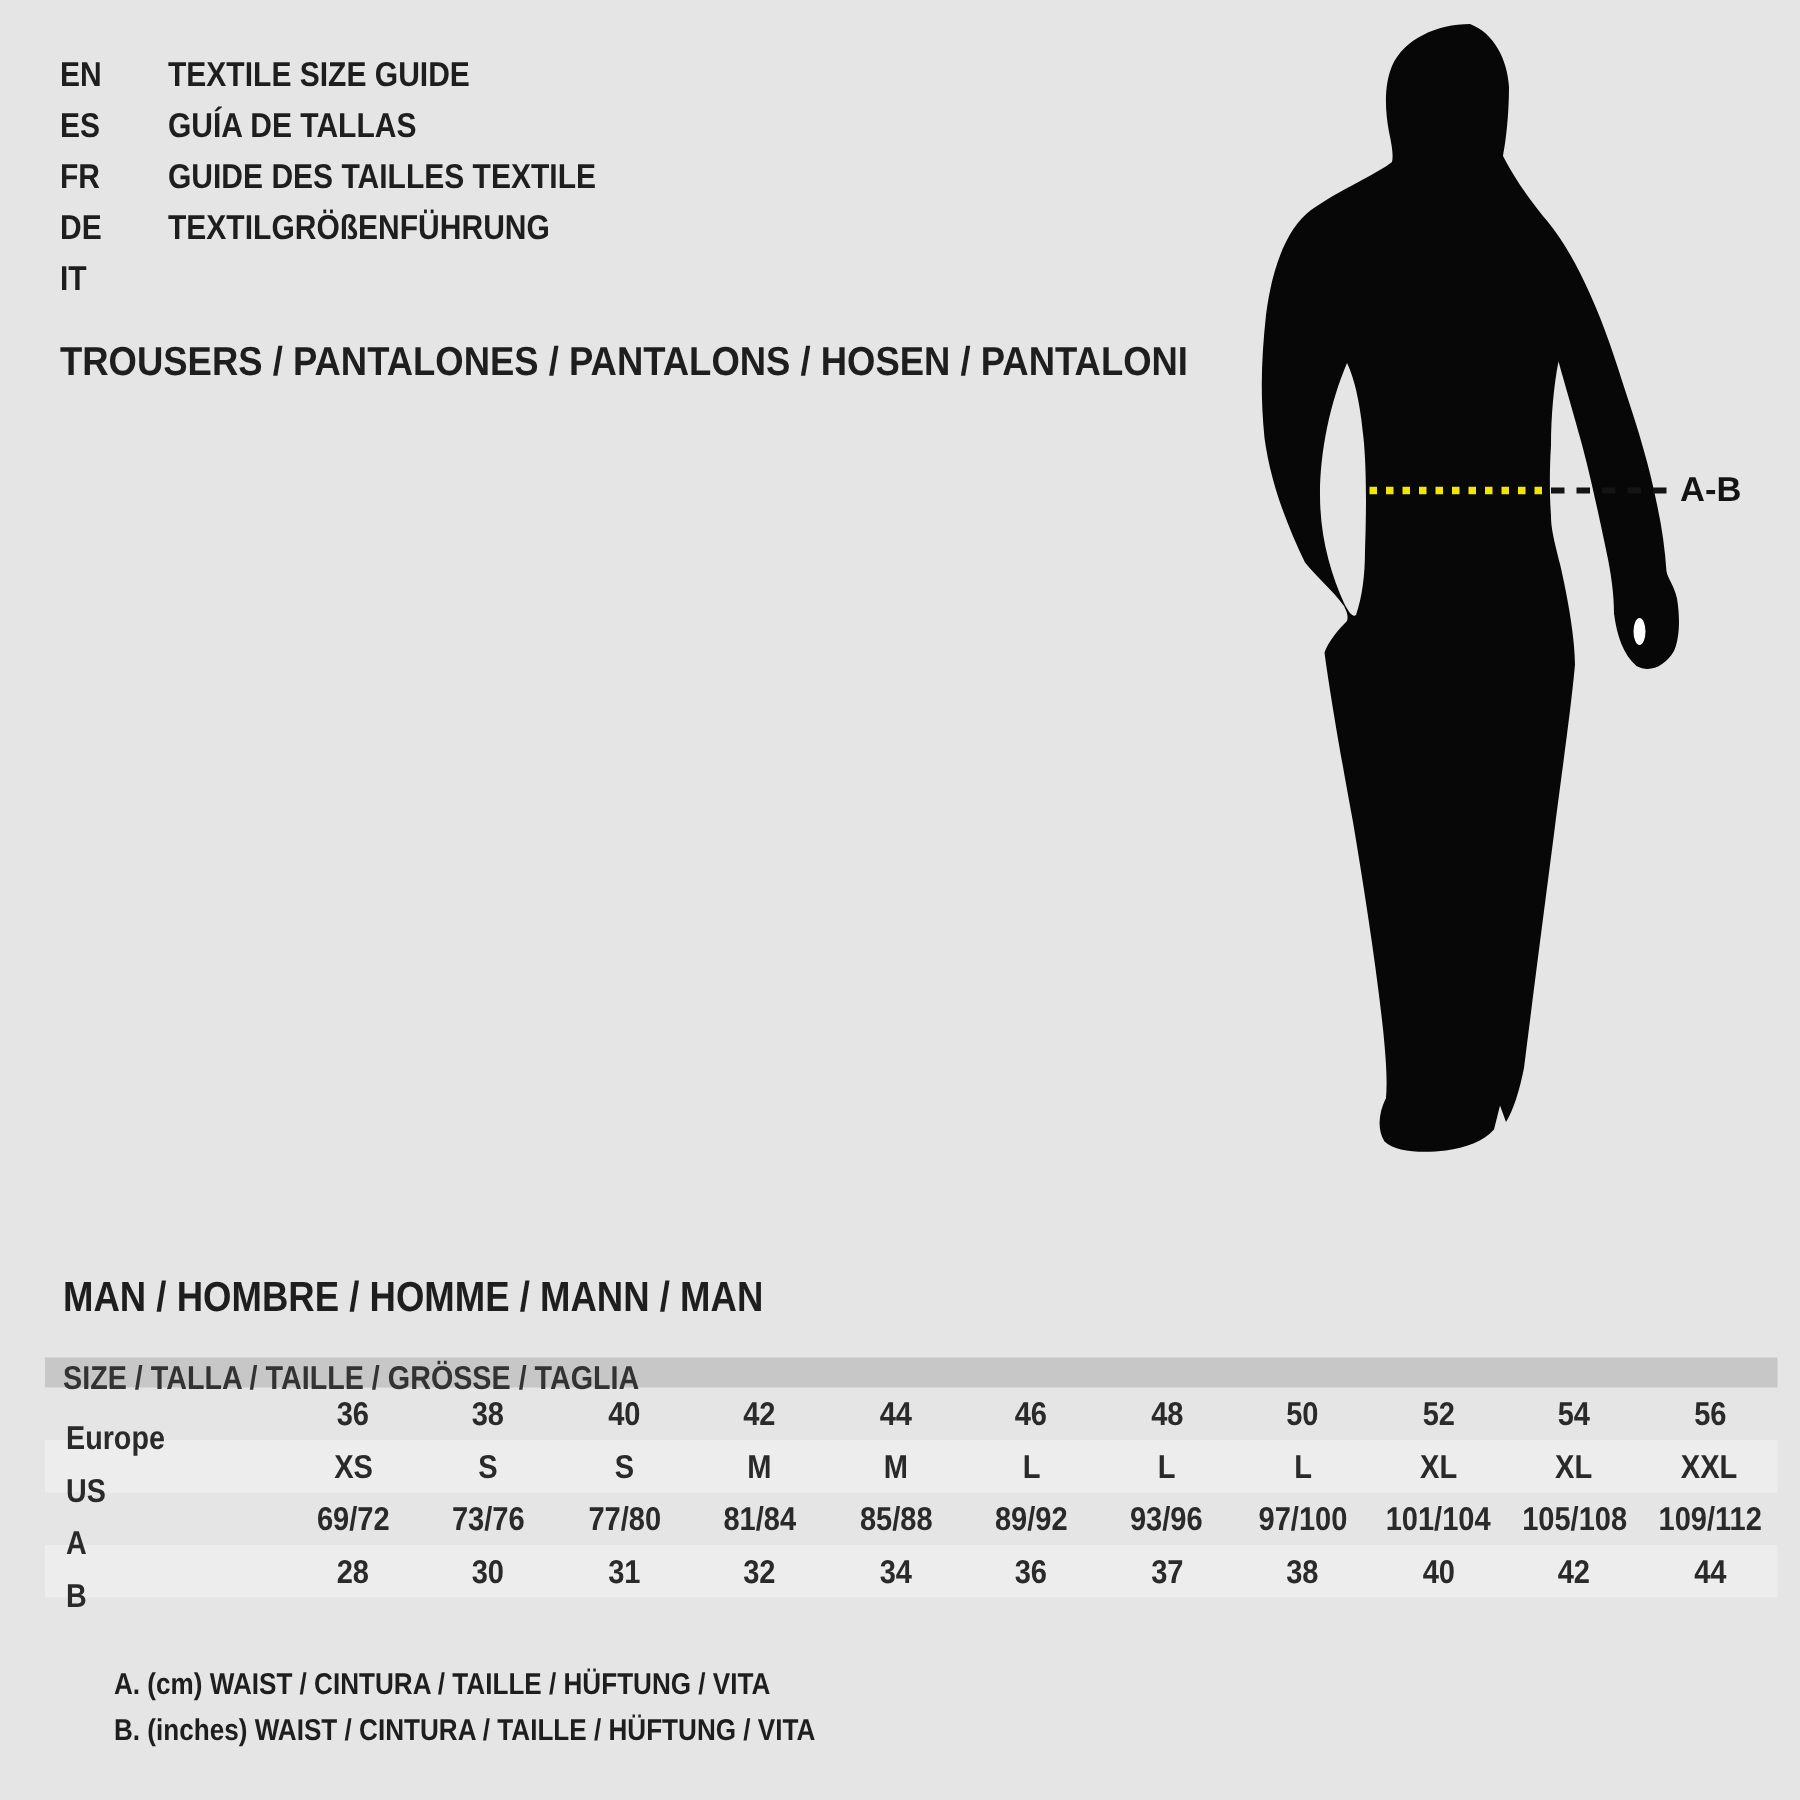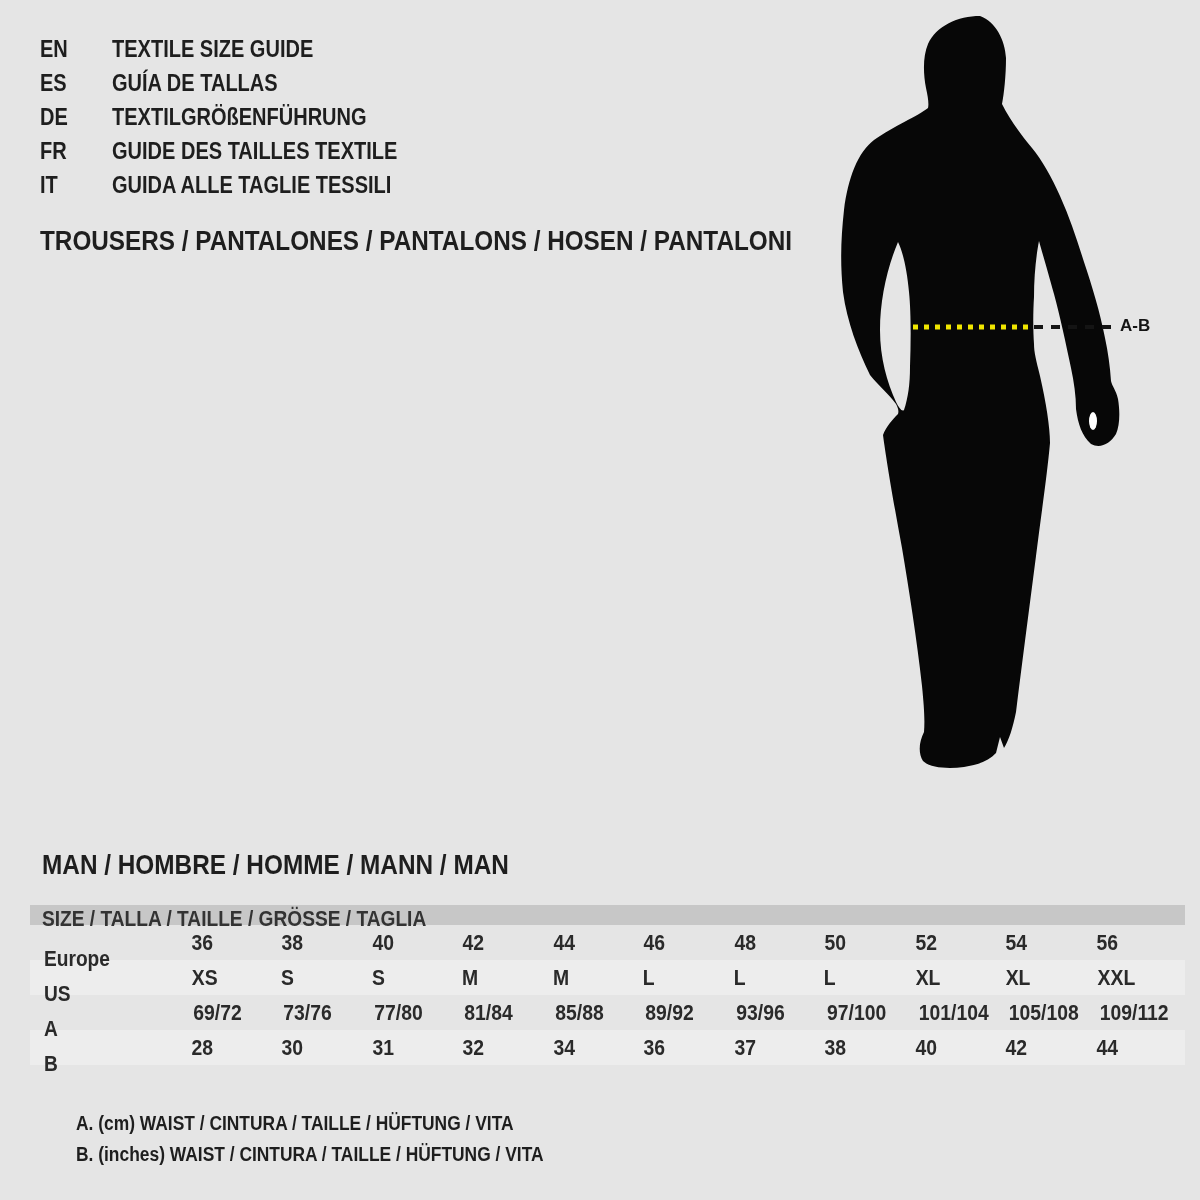--- a/index.html
+++ b/index.html
@@ -13,62 +13,61 @@
   
   .lang-block{position:absolute;left:40px;top:32px;}
   .lang-row{display:flex;height:34px;line-height:34px;font-size:23px;font-weight:700;}
   .lang-code{width:72px;}
   
   .category{position:absolute;left:40px;top:226px;font-size:27px;font-weight:700;line-height:30px;}
   .category .cnd{transform:scaleX(0.9);}
 
   
   .figure{position:absolute;left:830px;top:0;width:370px;height:800px;}
-  .ab-label{position:absolute;left:1120px;top:313px;font-size:17px;font-weight:700;color:#141414;line-height:26px;}
+  .ab-label{position:absolute;left:1120px;top:313px;font-size:23px;font-weight:700;color:#141414;line-height:26px;}
 
   
   .man-title{position:absolute;left:42px;top:852px;font-size:28px;font-weight:700;line-height:26px;text-align:right;}
 
   
   .size-table{position:absolute;left:30px;top:905px;width:1155px;font-weight:700;color:#2a2a2a;}
   .thead{height:20px;line-height:28px;background:#c7c7c7;padding-left:12px;font-size:22px;color:#333;}
   .trow{display:flex;height:35px;align-items:center;font-size:22px;}
   .trow.stripe{background:#ededed;}
   .rlabel{width:160px;padding-left:14px;box-sizing:border-box;text-align:left;margin-top:32px;}
-  .cell{flex:1;}
+  .cell{flex:1;text-align:center;}
 
   
   .notes{position:absolute;left:40px;top:1108px;}
   .note{height:31px;line-height:31px;font-size:20px;font-weight:700;margin-left:36px;}
 </style>
 </head>
 <body>
 
 <div class="page">
 
   <div class="lang-block">
     <div class="lang-row">
       <span class="lang-code"><span class="cnd">EN</span></span>
       <span><span class="cnd">TEXTILE SIZE GUIDE</span></span>
     </div>
     <div class="lang-row">
       <span class="lang-code"><span class="cnd">ES</span></span>
       <span><span class="cnd">GUÍA DE TALLAS</span></span>
     </div>
     <div class="lang-row">
+      <span class="lang-code"><span class="cnd">FR</span></span>
+      <span><span class="cnd">GUIDE DES TAILLES TEXTILE</span></span>
+    </div>
+    <div class="lang-row">
       <span class="lang-code"><span class="cnd">DE</span></span>
       <span><span class="cnd">TEXTILGRÖßENFÜHRUNG</span></span>
     </div>
     <div class="lang-row">
-      <span class="lang-code"><span class="cnd">FR</span></span>
-      <span><span class="cnd">GUIDE DES TAILLES TEXTILE</span></span>
-    </div>
-    <div class="lang-row">
       <span class="lang-code"><span class="cnd">IT</span></span>
-      <span><span class="cnd">GUIDA ALLE TAGLIE TESSILI</span></span>
     </div>
   </div>
 
   <div class="category">
     <span class="cnd">TROUSERS / PANTALONES / PANTALONS / HOSEN / PANTALONI</span>
   </div>
 
   <svg class="figure" viewBox="0 0 370 800" xmlns="http://www.w3.org/2000/svg">
     <path fill-rule="evenodd" d="M150,16
          C128,16 106,26 98,44 C93,56 93,72 96,88 C98,97 99,104 98,108

